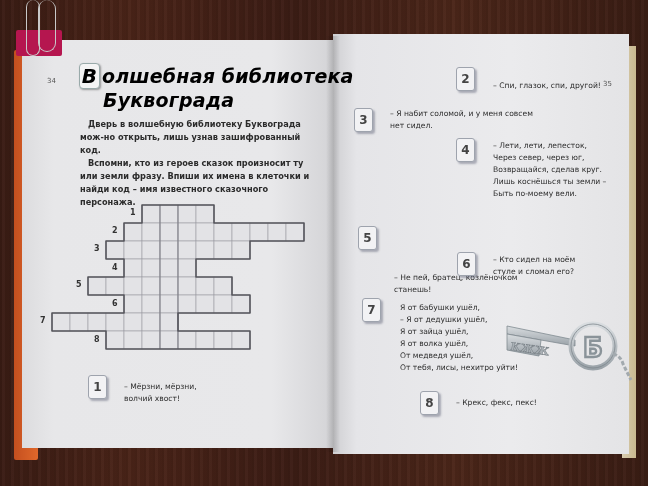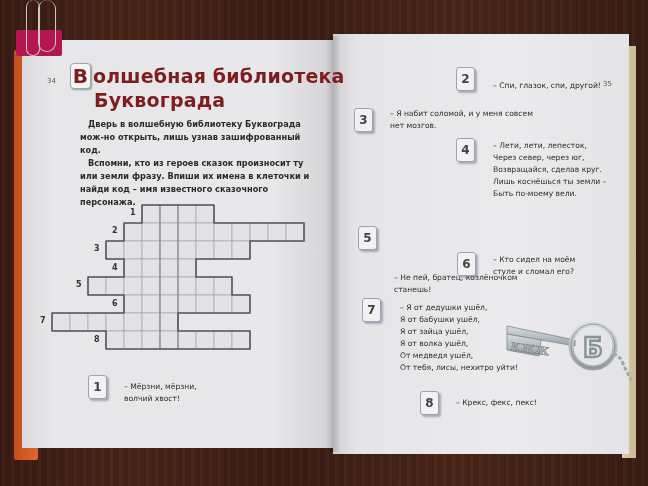--- a/index.html
+++ b/index.html
@@ -40,22 +40,22 @@
   }
   .clip-band {
     position: absolute; left: 16px; top: 30px; width: 46px; height: 26px;
     background: #b5164f; border-radius: 2px;
   }
   .clip-wire {
     position: absolute; border: 1.5px solid #c9c9c9; border-radius: 10px;
   }
   .page-num { position: absolute; font-size: 7px; color: #555; }
   .title {
-    position: absolute; left: 70px; top: 63px; color: #7f1d1d;
-    font-weight: bold; font-size: 19px; line-height: 22px; letter-spacing: 0.2px;
+    position: absolute; left: 79px; top: 63px; color: #000000;
+    font-weight: bold; font-size: 19px; line-height: 22px; letter-spacing: 0.2px; font-style: italic;
   }
   .title .drop {
     display: inline-block; width: 21px; height: 26px; border: 1.5px solid #9aa; border-radius: 4px;
     background: #f4f4f4; text-align: center; font-size: 20px; line-height: 24px; margin-right: 2px;
     box-shadow: 1px 1px 2px rgba(0,0,0,0.35);
   }
   .title .line2 { display: block; padding-left: 24px; }
   .intro {
     position: absolute; left: 80px; top: 118px; width: 240px;
     font-size: 8.2px; line-height: 13px; color: #2b2b2b; font-weight: bold;
@@ -204,41 +204,41 @@
 
 <div class="tile" style="left:88px;top:375px;">1</div>
 <div class="quote" style="left:124px;top:381px;width:95px;">– Мёрзни, мёрзни, волчий хвост!</div>
 
 <div class="page-num" style="left:603px;top:80px;">35</div>
 
 <div class="tile" style="left:456px;top:67px;">2</div>
 <div class="quote" style="left:493px;top:80px;width:120px;">– Спи, глазок, спи, другой!</div>
 
 <div class="tile" style="left:354px;top:108px;">3</div>
-<div class="quote" style="left:390px;top:108px;width:150px;">– Я набит соломой, и у меня совсем нет мозгов.</div>
+<div class="quote" style="left:390px;top:108px;width:150px;">– Я набит соломой, и у меня совсем нет сидел.</div>
 
 <div class="tile" style="left:456px;top:138px;">4</div>
 <div class="quote" style="left:493px;top:140px;width:120px;">
   <div>– Лети, лети, лепесток,</div>
   <div>Через север, через юг,</div>
   <div>Возвращайся, сделав круг.</div>
   <div>Лишь коснёшься ты земли –</div>
   <div>Быть по-моему вели.</div>
 </div>
 
 <div class="tile" style="left:358px;top:226px;">5</div>
 <div class="quote" style="left:394px;top:228px;width:140px;margin-top:44px;">– Не пей, братец, козлёночком станешь!</div>
 
 <div class="tile" style="left:457px;top:252px;">6</div>
 <div class="quote" style="left:493px;top:254px;width:100px;">– Кто сидел на моём стуле и сломал его?</div>
 
 <div class="tile" style="left:362px;top:298px;">7</div>
 <div class="quote" style="left:400px;top:302px;width:140px;">
+  <div>Я от бабушки ушёл,</div>
   <div>– Я от дедушки ушёл,</div>
-  <div>Я от бабушки ушёл,</div>
   <div>Я от зайца ушёл,</div>
   <div>Я от волка ушёл,</div>
   <div>От медведя ушёл,</div>
   <div>От тебя, лисы, нехитро уйти!</div>
 </div>
 
 <div class="tile" style="left:420px;top:391px;">8</div>
 <div class="quote" style="left:456px;top:397px;width:110px;">– Крекс, фекс, пекс!</div>
 
 <svg class="key" width="135" height="80" viewBox="0 0 135 80">

